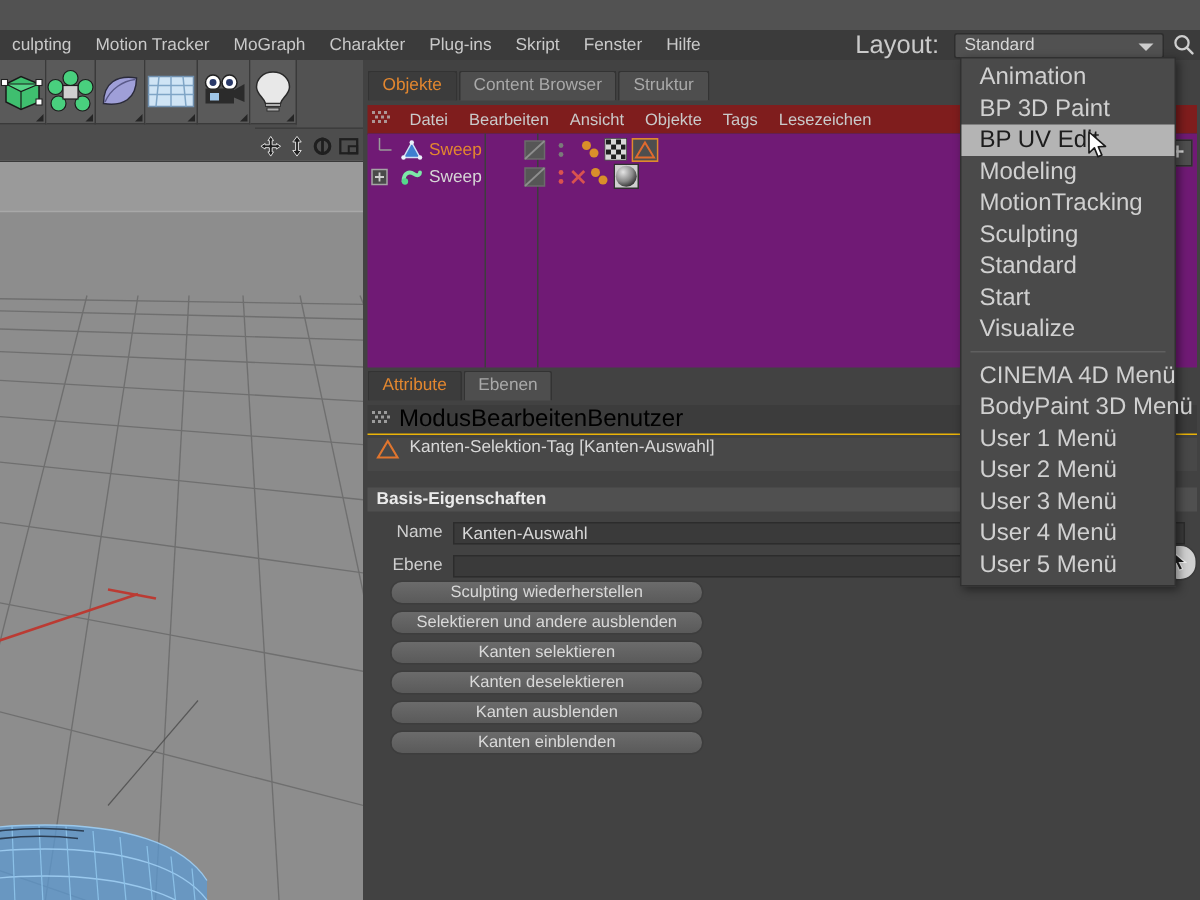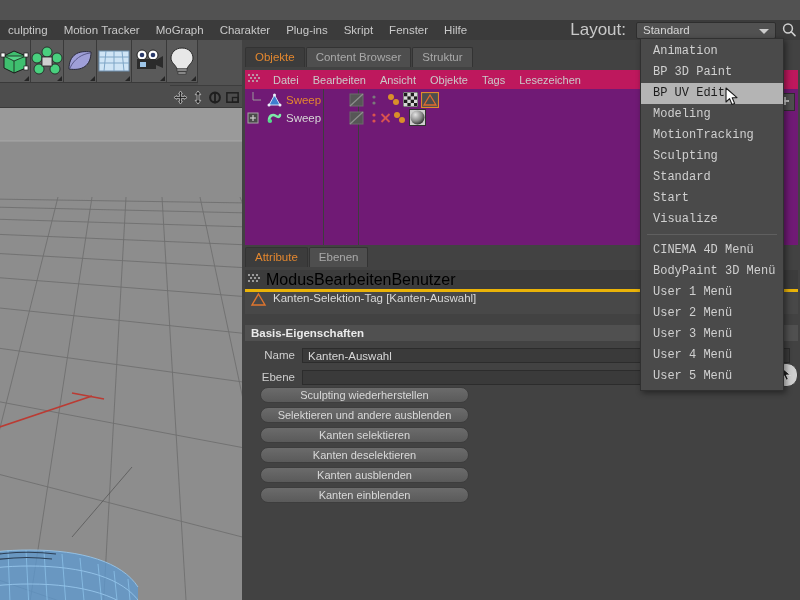--- a/index.html
+++ b/index.html
@@ -52,23 +52,22 @@
   .search-btn{width:22px;height:20px;position:relative;}
 
   
   .layout-menu{
     position:absolute;left:640px;top:38px;width:144px;
     background:#4a4a4a;border:1px solid #303030;
     box-shadow:2px 2px 6px rgba(0,0,0,.45);
     z-index:50;padding:2px 0 3px 0;box-sizing:border-box;
   }
   .layout-menu .item{
-    height:21px;line-height:21px;font-size:12px;color:#d0d0d0;padding-left:12px;
+    height:21px;line-height:21px;font-size:16px;color:#d0d0d0;padding-left:12px;
     white-space:nowrap;
-    font-family:Liberation Mono, monospace;
   }
   .layout-menu .item.hl{background:#b4b4b4;color:#1d1d1d;}
   .layout-menu .sep{height:1px;background:#5f5f5f;margin:4px 6px 5px 6px;}
   .menu-cursor{position:absolute;left:84px;top:4px;width:13px;height:19px;}
 
   
   .palette{
     position:absolute;left:0;top:40px;width:198px;height:45px;
     background:#4d4d4d;display:flex;
   }
@@ -114,21 +113,21 @@
   }
   .tab{
     height:19px;line-height:19px;font-size:11.5px;color:#a9a9a9;
     padding:0 9px;background:#4e4e4e;border:1px solid #333;border-bottom:none;
     border-radius:2px 2px 0 0;margin-right:1px;white-space:nowrap;
   }
   .tab.active{background:#3c3c3c;color:#e3872f;}
 
   .objmenu{
     position:absolute;left:245px;top:70px;width:553px;height:19px;
-    background:#be185d;display:flex;align-items:center;
+    background:#7f1d1d;display:flex;align-items:center;
     border-bottom:1px solid #303030;
   }
   .grip{width:14px;height:11px;margin:0 4px 0 3px;opacity:.75;}
   .objmenu .mi{font-size:11px;color:#cacaca;padding:0 7px;white-space:nowrap;}
 
   .objlist{
     position:absolute;left:245px;top:89px;width:553px;height:156px;
     background:#701a75;
   }
   .objlist .col-div{
@@ -138,21 +137,21 @@
   .objname{font-size:11.5px;white-space:nowrap;}
   .objname.sel{color:#e3872f;}
   .objname.norm{color:#d6d6d6;}
 
   
   .attr-tabstrip{
     position:absolute;left:245px;top:248px;width:553px;height:19px;display:flex;align-items:flex-end;
   }
   .attrmenu{
     position:absolute;left:245px;top:270px;width:553px;height:19px;
-    background:#3c3c3c;display:flex;align-items:center;border-bottom:5px solid #eab308;
+    background:#3c3c3c;display:flex;align-items:center;border-bottom:1px solid #eab308;
   }
   .attrhead{
     position:absolute;left:245px;top:292px;width:553px;height:22px;
     display:flex;align-items:flex-start;background:#484848;
   }
   .attrhead .txt{font-size:11.5px;color:#d8d8d8;padding-left:6px;}
   .secbar{
     position:absolute;left:245px;top:325px;width:553px;height:16px;
     background:#505050;display:flex;align-items:center;
   }

